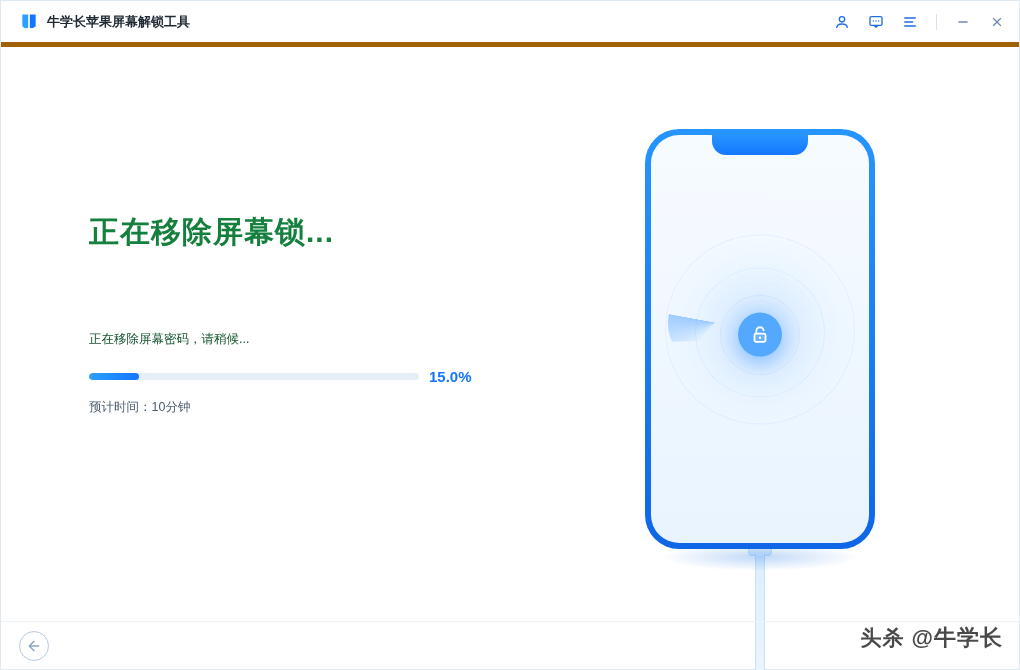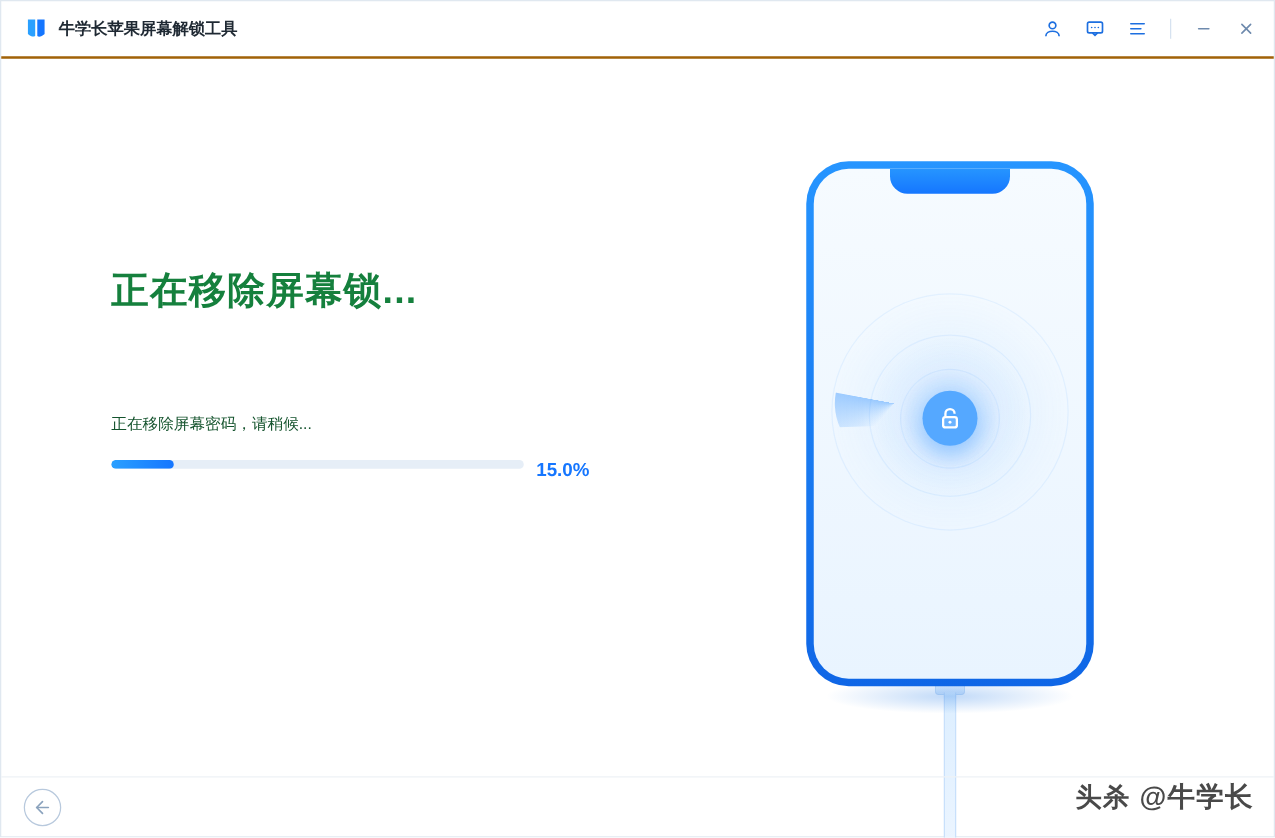--- a/index.html
+++ b/index.html
@@ -17,21 +17,21 @@
     position: relative;
     background: #ffffff;
   }
   
   .title-bar {
     height: 46px;
     display: flex;
     align-items: center;
     justify-content: space-between;
     padding: 0 14px 0 18px;
-    border-bottom: 2px solid #a16207;
+    border-bottom: 5px solid #a16207;
   }
   .title-left { display: flex; align-items: center; gap: 8px; }
   .app-logo { width: 20px; height: 20px; display:flex; align-items:center; justify-content:center; }
   .app-title { font-size: 13px; font-weight: 700; color: #1f2933; }
   .title-right { display: flex; align-items: center; gap: 18px; }
   .title-icon { width: 16px; height: 16px; display:flex; align-items:center; justify-content:center; color:#1d6fe0; cursor:pointer; }
   .title-sep { width:1px; height:16px; background:#d6e2f0; }
   .win-btn { width:16px; height:16px; display:flex; align-items:center; justify-content:center; color:#6e8aad; cursor:pointer; }
 
   
@@ -53,20 +53,21 @@
     letter-spacing: 1px;
   }
   .status-text {
     margin-top: 78px;
     font-size: 12.5px;
     color: #14532d;
   }
   .progress-row {
     margin-top: 20px;
     display: flex;
+    align-items: center;
     gap: 10px;
   }
   .progress-bar {
     width: 330px;
     height: 7px;
     background: #e6eef7;
     border-radius: 4px;
     overflow: hidden;
   }
   .progress-fill {
@@ -279,20 +280,23 @@
 
   <div class="content">
     <div class="left-pane">
       <div class="headline">正在移除屏幕锁...</div>
       <div class="status-text">正在移除屏幕密码，请稍候...</div>
       <div class="progress-row">
         <div class="progress-bar">
           <div class="progress-fill" style="width:15%"></div>
         </div>
         <div class="progress-pct">15.0%</div>
+      </div>
+      <div class="eta">
+        <span>预计时间：</span><span>10分钟</span>
       </div>
     </div>
 
     <div class="right-pane">
       <div class="plug"></div>
       <div class="cable"></div>
       <div class="phone-wrap">
         <div class="phone-shadow"></div>
         <div class="phone">
           <div class="phone-screen">

